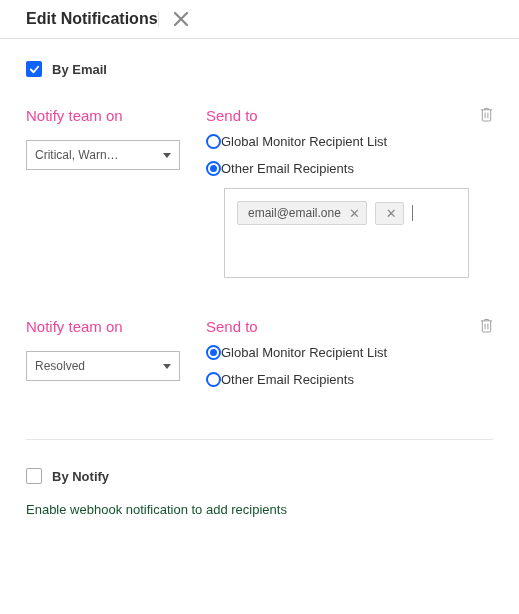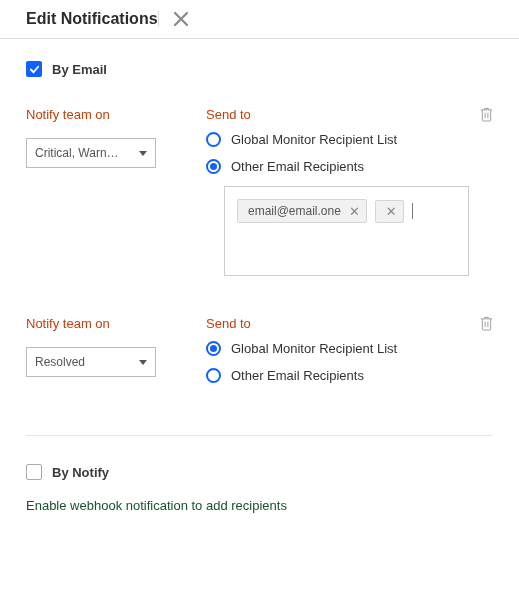--- a/index.html
+++ b/index.html
@@ -65,29 +65,29 @@
   }
   .block {
     display: flex;
     gap: 30px;
     margin-bottom: 40px;
     position: relative;
   }
   .col-left { width: 150px; flex-shrink: 0; }
   .col-right { flex: 1; padding-right: 24px; }
   .field-label {
-    font-size: 13px;
-    color: #c2410c;
+    font-size: 15px;
+    color: #ec4899;
     margin-bottom: 10px;
     display: block;
   }
   .select {
     border: 1px solid #bcbcbc;
     height: 30px;
-    width: 130px;
+    width: 154px;
     padding: 0 8px;
     display: flex;
     align-items: center;
     cursor: pointer;
     color: #555;
     font-size: 12px;
     background:#fff;
     margin-top:16px;
   }
   .select .value {
@@ -100,21 +100,20 @@
     width: 0; height: 0;
     border-left: 4px solid transparent;
     border-right: 4px solid transparent;
     border-top: 5px solid #555;
     margin-left: 6px;
     flex-shrink:0;
   }
   .radio-row {
     display: flex;
     align-items: flex-end;
-    gap: 10px;
     margin-bottom: 12px;
   }
   .radio {
     width: 15px;
     height: 15px;
     border: 2px solid #0f62fe;
     border-radius: 50%;
     display: flex;
     align-items: center;
     justify-content: center;

